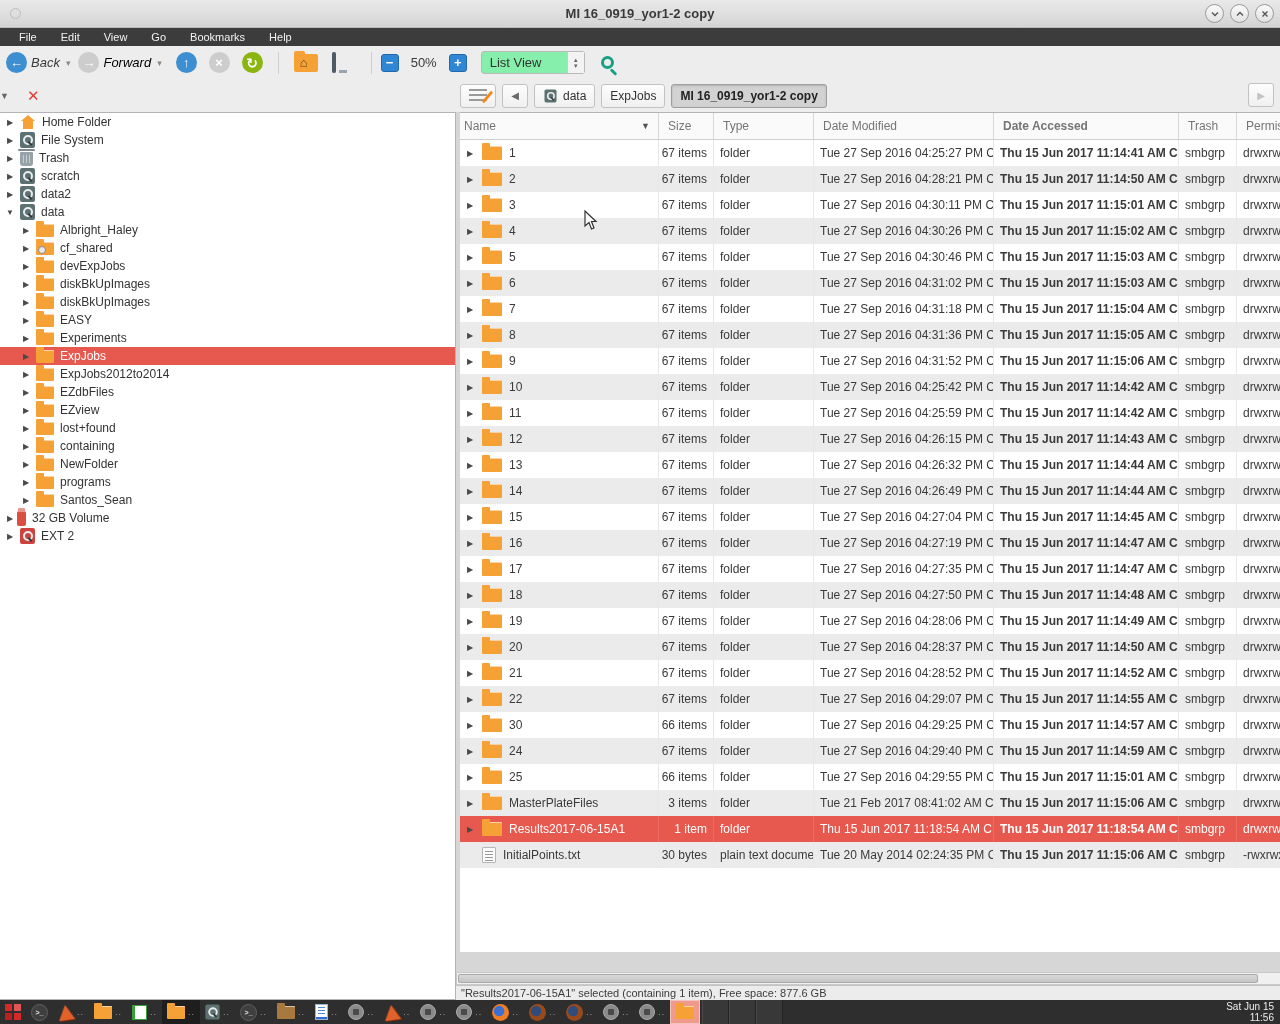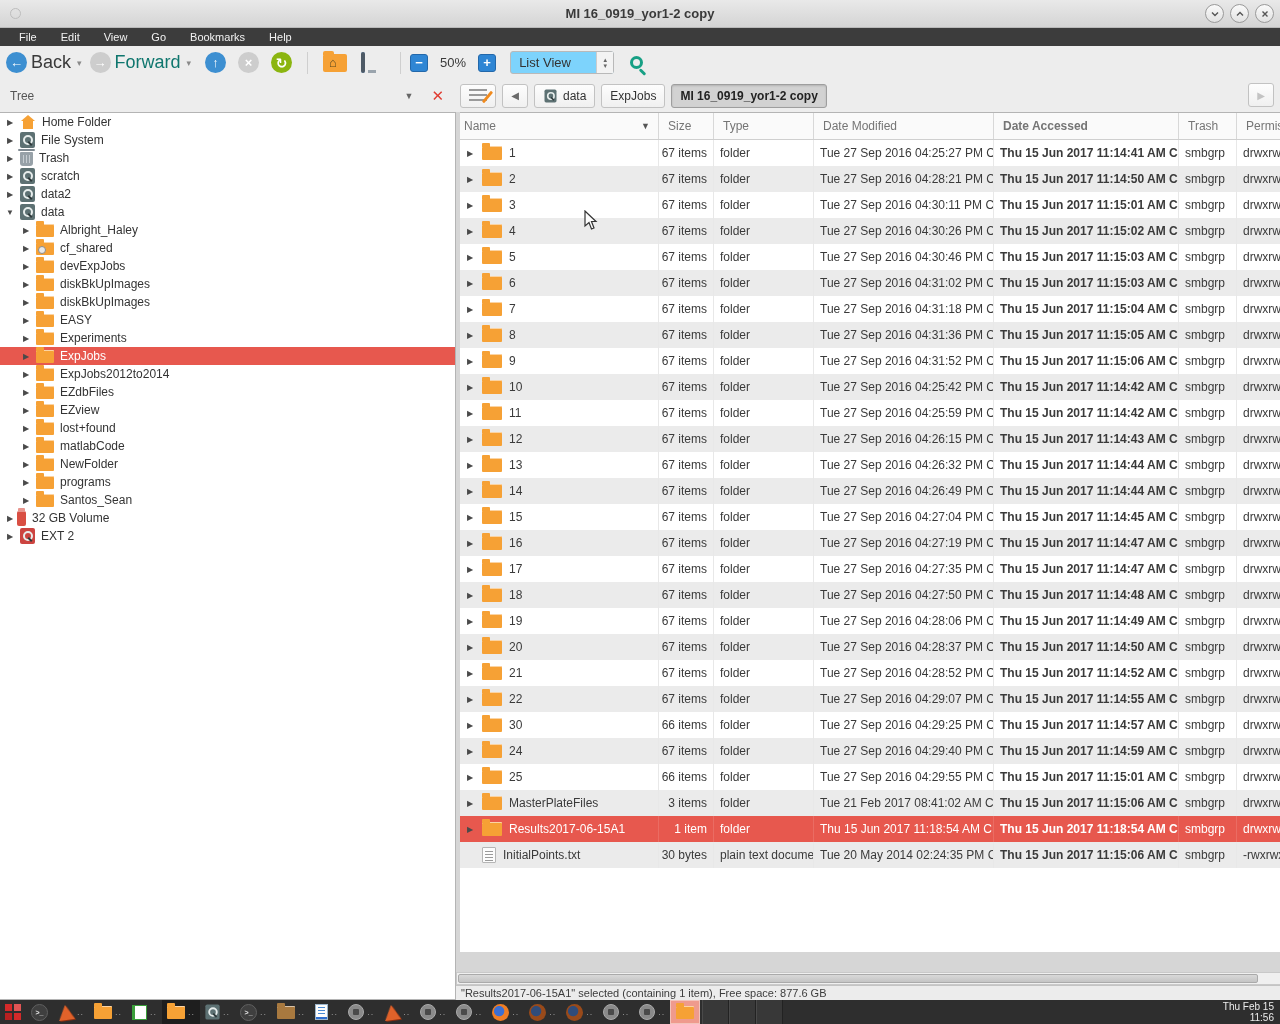--- a/index.html
+++ b/index.html
@@ -17,33 +17,33 @@
   .menubar{position:absolute;left:0;top:28px;width:1280px;height:18px;background:#3c3c3c;display:flex;align-items:center;padding-left:8px;gap:2px;}
   .menu-item{color:#f2f2f2;font-size:11px;padding:1px 11px;}
 
   
   .toolbar{position:absolute;left:0;top:46px;width:1280px;height:33px;background:#ededed;display:flex;align-items:center;padding-left:6px;}
   .nav-group{display:flex;align-items:center;gap:4px;margin-right:8px;}
   .circ{width:21px;height:21px;border-radius:50%;display:flex;align-items:center;justify-content:center;color:#fff;font-size:13px;font-weight:bold;line-height:1;}
   .circ.blue{background:#3d8fd1;}
   .circ.gray{background:#cdcdcd;}
   .circ.green{background:#8bb510;font-size:14px;}
-  .nav-label{font-size:18px;color:#3a3a3a;}
-  .nav-label.disabled{color:#0f766e;}
+  .nav-label{font-size:13px;color:#3a3a3a;font-style:italic;}
+  .nav-label.disabled{color:#000000;}
   .caret{font-size:9px;color:#8a8a8a;margin-left:2px;}
   .tb-sep{width:1px;height:22px;background:#cfcfcf;margin:0 9px;}
   .home-folder{position:relative;width:24px;height:18px;background:#f6a135;border-radius:2px;margin:0 6px;}
   .home-folder::before{content:"";position:absolute;top:-3px;left:0;width:11px;height:4px;background:#f6a135;border-radius:2px 2px 0 0;}
   .home-house{position:absolute;left:6px;top:4px;width:12px;height:10px;color:#5d4a1f;font-size:13px;line-height:10px;}
   .monitor{position:relative;width:22px;height:17px;margin:0 8px;}
   .monitor .screen{width:22px;height:14px;background:#8db7e8;border:2px solid #4e5a66;border-radius:2px;}
   .monitor .stand{position:absolute;left:7px;bottom:-2px;width:8px;height:3px;background:#9aa4ad;}
   .zoom-btn{width:18px;height:18px;border-radius:3px;background:#2f86d4;border:1px solid #2368aa;color:#fff;display:flex;align-items:center;justify-content:center;font-size:13px;font-weight:bold;line-height:1;}
   .zoom-level{font-size:13px;color:#3a3a3a;margin:0 12px;}
-  .viewmode{display:flex;align-items:center;height:23px;border:1px solid #b9b9b9;border-radius:3px;background:#7dd3fc;margin-left:14px;width:104px;}
+  .viewmode{display:flex;align-items:center;height:23px;border:1px solid #b9b9b9;border-radius:3px;background:#86efac;margin-left:14px;width:104px;}
   .viewmode-label{flex:1;font-size:13px;color:#333;padding-left:8px;}
   .spinner{width:17px;height:100%;border-left:1px solid #ccc;background:#f3f3f3;display:flex;flex-direction:column;align-items:center;justify-content:center;color:#666;}
   .spinner span{font-size:7px;line-height:6px;}
   .search-glyph{position:relative;width:13px;height:13px;border:3px solid #17a085;border-radius:50%;margin-left:16px;}
   .search-glyph::after{content:"";position:absolute;left:8px;top:9px;width:3px;height:8px;background:#17a085;transform:rotate(-45deg);border-radius:2px;}
 
   
   .subhead{position:absolute;left:0;top:79px;width:1280px;height:33px;background:#ededed;}
   .tree-head{position:absolute;left:0;top:0;width:456px;height:33px;display:flex;align-items:center;}
   .tree-head-label{font-size:12px;color:#555;padding-left:10px;flex:1;}
@@ -206,21 +206,20 @@
     <span class="spinner">
         <span>▴</span>
         <span>▾</span>
       </span>
   </div>
   <span class="search-glyph"></span>
 </div>
 
 <div class="subhead">
   <div class="tree-head">
-    <span class="tree-head-label">Tree</span>
     <span class="tree-head-caret">▼</span>
     <span class="tree-head-close">✕</span>
   </div>
   <div class="pathbar">
     <button class="pbtn">
         <span class="editpath"></span>
       </button>
     <button class="pbtn nav">◀</button>
   <button class="pbtn">
     <span class="crumb-icon i-drive" style="transform: scale(0.8);"></span>
@@ -325,21 +324,21 @@
     <span class="tlabel">EZview</span>
   </div>
     <div class="trow lvl1">
     <span class="texp">▶</span>
     <span class="ticon i-folder"></span>
     <span class="tlabel">lost+found</span>
   </div>
     <div class="trow lvl1">
     <span class="texp">▶</span>
     <span class="ticon i-folder"></span>
-    <span class="tlabel">matlabCode</span>
+    <span class="tlabel">containing</span>
   </div>
     <div class="trow lvl1">
     <span class="texp">▶</span>
     <span class="ticon i-folder"></span>
     <span class="tlabel">NewFolder</span>
   </div>
     <div class="trow lvl1">
     <span class="texp">▶</span>
     <span class="ticon i-folder"></span>
     <span class="tlabel">programs</span>
@@ -843,20 +842,20 @@
     <span class="tb-icon i-folder ti-folder"></span>
 
   </div>
     </span>
   <span class="pager" id="pager">
       <span class="pager-cell"></span>
       <span class="pager-cell"></span>
       <span class="pager-cell"></span>
     </span>
   <span class="clock">
-    <span>Thu Feb 15</span><br>
+    <span>Sat Jun 15</span><br>
     <span>11:56</span>
   </span>
 </div>
 
 <svg class="cursor" width="14" height="21" viewBox="0 0 14 21">
   <polygon points="1,1 1,16 5,12.5 7.5,19 10,18 7.5,11.5 12,11.5" fill="#fdfdfd" stroke="#333" stroke-width="1.2"></polygon>
 </svg>
 
 </body></html>

